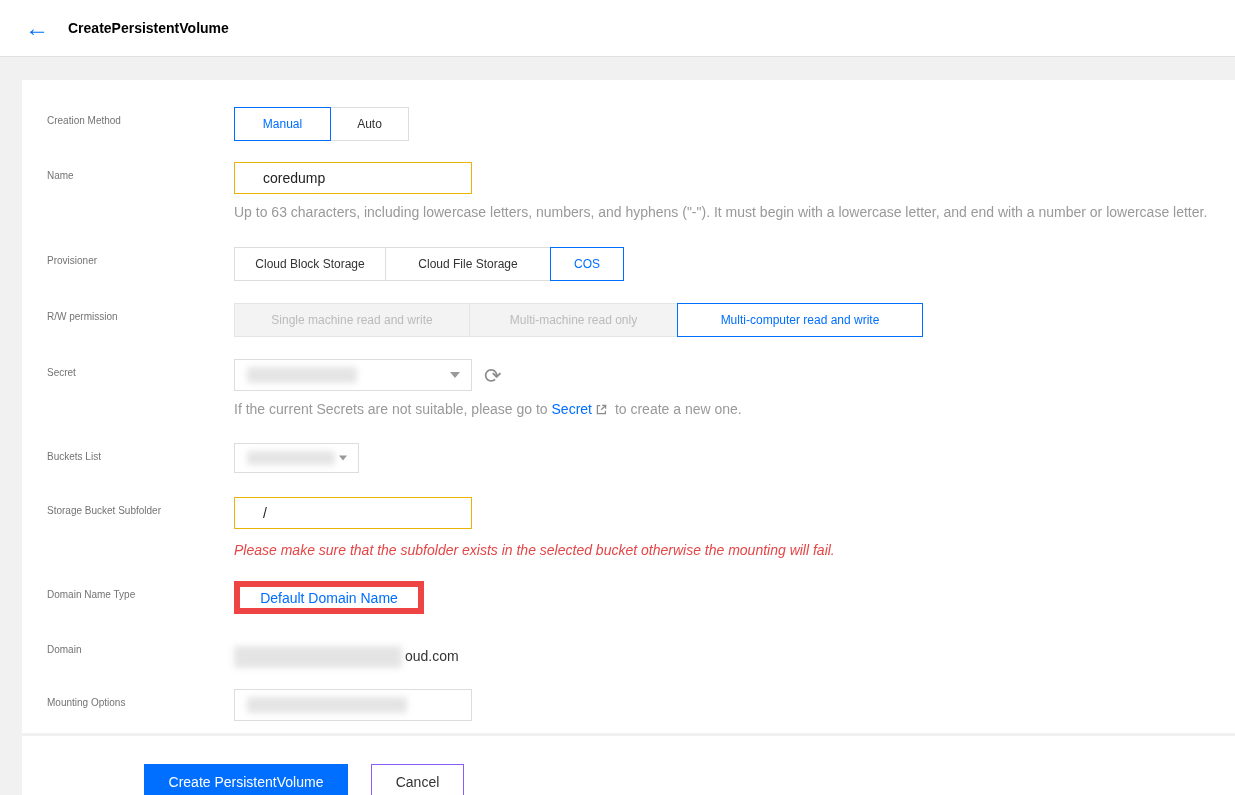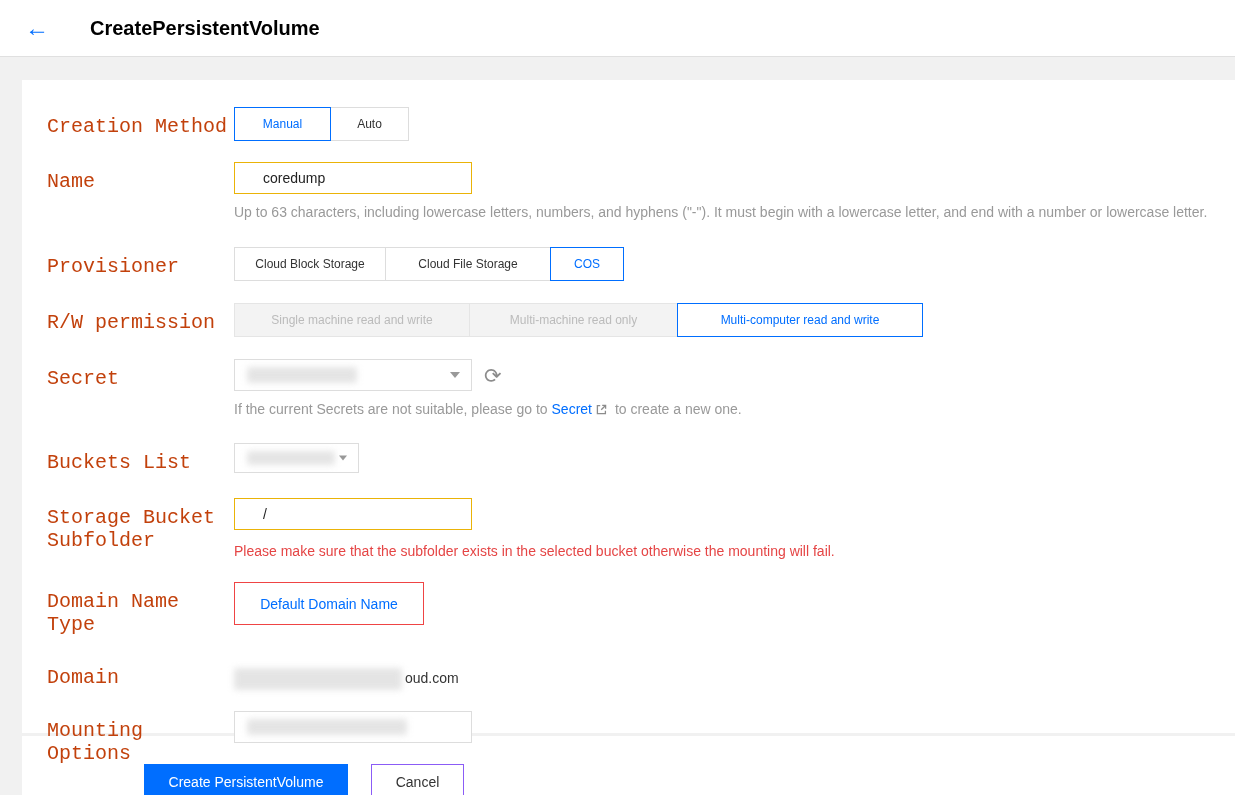--- a/index.html
+++ b/index.html
@@ -13,32 +13,31 @@
   
   .header {
     height:57px; background:#fff; border-bottom:1px solid #e0e0e0;
     display:flex; align-items:center; padding-left:25px;
   }
   .back-arrow {
     color:#006eff; font-size:24px; font-weight:bold; line-height:1;
     cursor:pointer; width:30px;
   }
   .page-title {
-    margin-left:35px; font-size:20px; font-weight:700; color:#000;
+    margin-left:13px; font-size:14px; font-weight:700; color:#000;
   }
   
   .card {
     margin-left:22px; margin-top:23px; background:#fff;
     width:1213px; height:653px; padding:27px 0 0 25px;
   }
   .row { display:flex; }
   .row-label {
-    width:187px; flex:0 0 187px; color:#c2410c; padding-top:8px;
-    font-size:20px;
-    font-family:Liberation Mono, monospace;
+    width:187px; flex:0 0 187px; color:#737373; padding-top:8px;
+    font-size:10px;
   }
   
   .seg { display:flex; }
   .seg-btn {
     height:34px; background:#fff; border:1px solid #ddd; color:#333;
     display:flex; align-items:center; justify-content:center;
     font-size:12px; cursor:pointer; margin-left:-1px; padding:0 10px;
   }
   .seg-btn:first-child { margin-left:0; }
   .seg-btn.selected {
@@ -74,25 +73,25 @@
   }
   .r1 { width:110px; height:16px; }
   .r2 { width:88px;  height:14px; }
   .r3 { width:168px; height:22px; margin-top:2px; }
   .r4 { width:160px; height:16px; }
   .refresh-btn {
     margin-left:12px; align-self:center; cursor:pointer;
     color:#8c8c8c; font-size:21px; line-height:21px;
   }
   .help { color:#999; margin-top:10px; white-space:nowrap; font-size:14px; }
-  .warn { color:#e54545; margin-top:13px; white-space:nowrap; font-size:14px; }
+  .warn { color:#e54545; margin-top:13px; white-space:nowrap; font-size:14px;font-style:italic; }
   .link { color:#006eff; cursor:pointer; text-decoration:none; }
   .ext-icon { display:inline-block; vertical-align:-2px; margin:0 3px; cursor:pointer; }
   .single-btn {
-    height:43px; min-width:190px; border:1px solid #ef4444; color:#006eff;
+    height:33px; min-width:190px; border:6px solid #ef4444; color:#006eff;
     background:#fff; display:inline-flex; align-items:center;
     justify-content:center; font-size:14px; cursor:pointer; padding:0 14px;
   }
   .domain-line { display:flex; align-items:center; padding-top:4px; }
   .domain-suffix { color:#333; margin-left:3px; }
   
   .mb21 { margin-bottom:21px; } .mb27 { margin-bottom:27px; }
   .mb22 { margin-bottom:22px;margin-top:7px; } .mb24 { margin-bottom:24px; }
   .mb23 { margin-bottom:23px; } .mb26 { margin-bottom:26px; }
   

